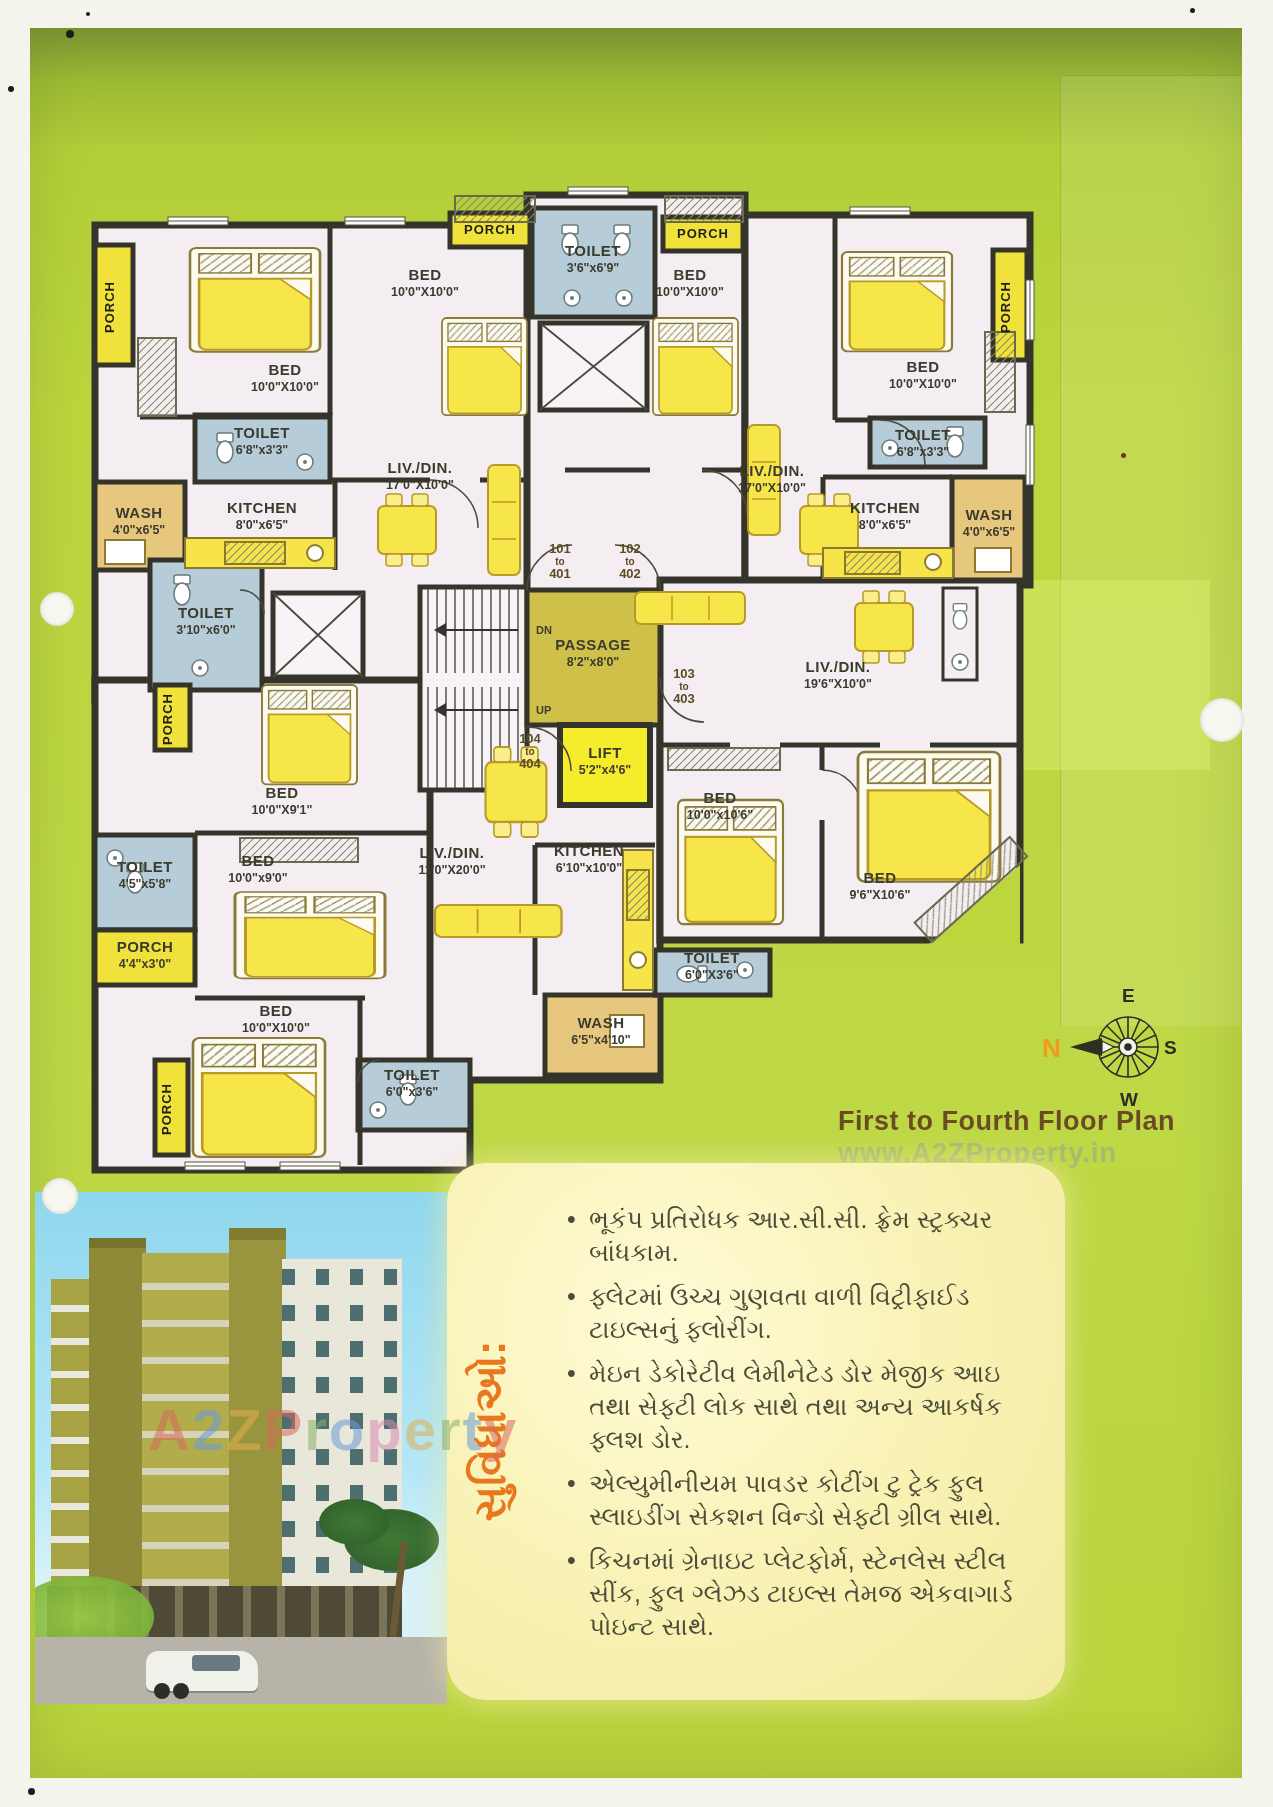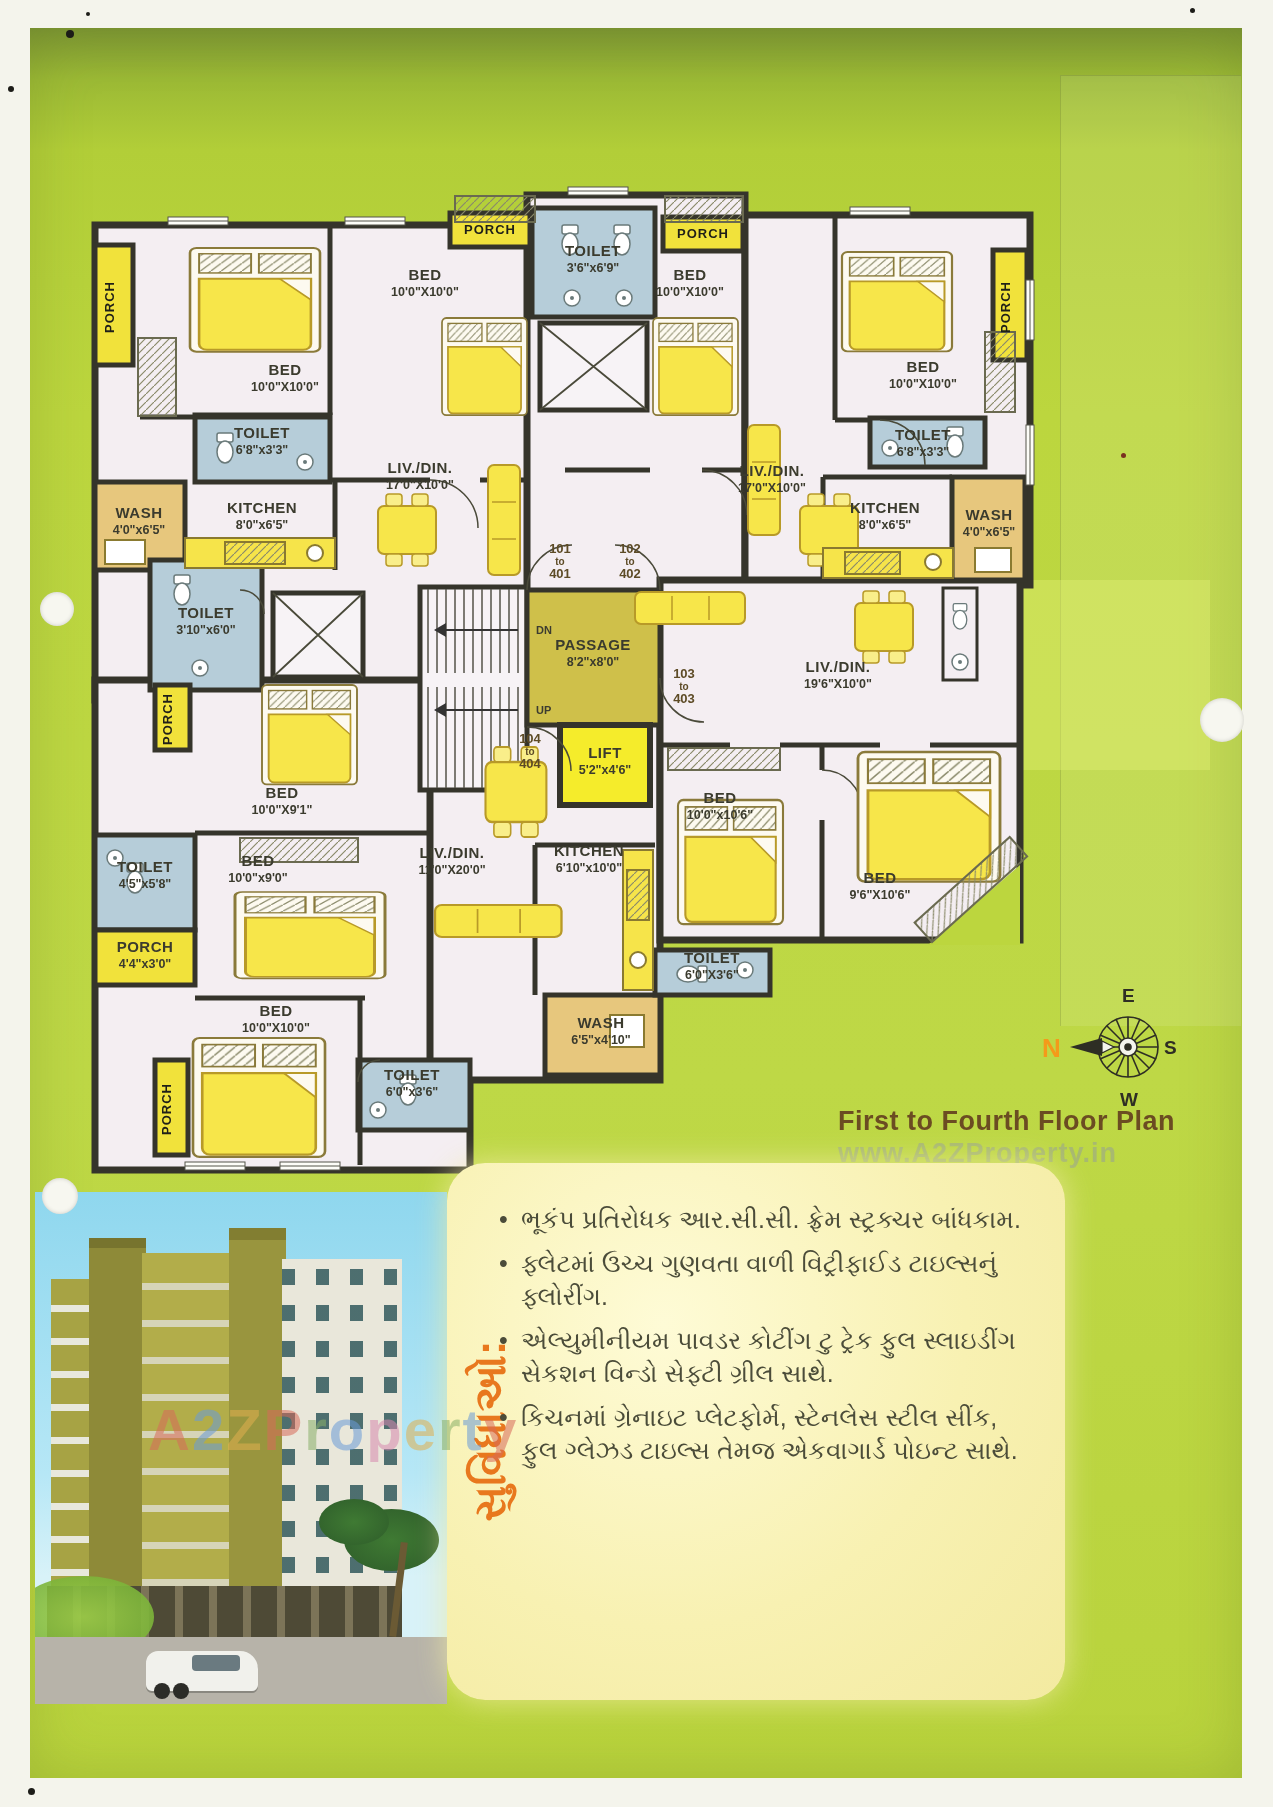--- a/index.html
+++ b/index.html
@@ -52,21 +52,21 @@
   .carwin{left:38%;bottom:6.5%;width:48px;height:16px;background:#6a7a80;border-radius:4px;}
   .wh1{left:29%;bottom:1%;width:16px;height:16px;border-radius:50%;background:#2c2c28;}
   .wh2{left:33.5%;bottom:1%;width:16px;height:16px;border-radius:50%;background:#2c2c28;}
 
   
   #panel{position:absolute;left:447px;top:1163px;width:618px;height:537px;border-radius:38px;
     background:radial-gradient(circle at 35% 30%,#fefbd6 0%,#f8f1b2 55%,#f3eaa0 100%);
     box-shadow:0 0 30px rgba(240,235,160,.8);}
   #fac-head{position:absolute;left:-142px;top:238px;width:380px;height:60px;transform:rotate(-90deg);
     font-size:44px;font-weight:bold;color:#e8781e;text-align:center;}
-  #panel ul{list-style:none;margin:0;padding:40px 28px 0 48px;}
+  #panel ul{list-style:none;margin:0;padding:40px 28px 0 116px;}
   #panel li{position:relative;padding-left:26px;font-size:25px;font-weight:500;color:#4b4c39;line-height:1.32;margin-bottom:11px;}
   #panel li::before{content:"\2022";position:absolute;left:4px;top:0;}
 </style>
 </head>
 <body>
 
 <div id="page">
   <div id="poster"></div>
 
   <div class="shade" style="left:1060px;top:75px;width:180px;height:950px;border-left:1px solid rgba(60,70,20,.18);border-top:1px solid rgba(60,70,20,.18);"></div>
@@ -352,20 +352,21 @@
     <div class="wh1"></div>
     <div class="wh2"></div>
   </div>
   <div id="wm-big"><span style="color: rgb(216, 106, 90);">A</span><span style="color: rgb(106, 155, 216);">2</span><span style="color: rgb(224, 176, 80);">Z</span><span style="color: rgb(216, 106, 90);">P</span><span style="color: rgb(138, 176, 106);">r</span><span style="color: rgb(106, 155, 216);">o</span><span style="color: rgb(216, 138, 176);">p</span><span style="color: rgb(224, 176, 80);">e</span><span style="color: rgb(138, 176, 106);">r</span><span style="color: rgb(106, 155, 216);">t</span><span style="color: rgb(216, 106, 90);">y</span></div>
 
   <div id="panel">
     <div id="fac-head">સુવિધાઓ:</div>
     <ul id="fac-list">
         <li>ભૂકંપ પ્રતિરોધક આર.સી.સી. ફ્રેમ સ્ટ્રક્ચર બાંધકામ.</li>
         <li>ફ્લેટમાં ઉચ્ચ ગુણવતા વાળી વિટ્રીફાઈડ ટાઇલ્સનું ફ્લોરીંગ.</li>
+        <li>મેઇન ડેકોરેટીવ લેમીનેટેડ ડોર મેજીક આઇ તથા સેફ્ટી લોક સાથે તથા અન્ય આકર્ષક ફ્લશ ડોર.</li>
         <li>એલ્યુમીનીયમ પાવડર કોટીંગ ટુ ટ્રેક ફુલ સ્લાઇડીંગ સેકશન વિન્ડો સેફ્ટી ગ્રીલ સાથે.</li>
         <li>કિચનમાં ગ્રેનાઇટ પ્લેટફોર્મ, સ્ટેનલેસ સ્ટીલ સીંક, ફુલ ગ્લેઝડ ટાઇલ્સ તેમજ એકવાગાર્ડ પોઇન્ટ સાથે.</li>
       </ul>
   </div>
 
   <div class="hole" style="left:40px;top:592px;width:34px;height:34px;"></div>
   <div class="hole" style="left:42px;top:1178px;width:36px;height:36px;"></div>
   <div class="hole" style="left:1200px;top:698px;width:44px;height:44px;"></div>
   <div class="speck" style="left:66px;top:30px;width:8px;height:8px;"></div>
   <div class="speck" style="left:86px;top:12px;width:4px;height:4px;"></div>

